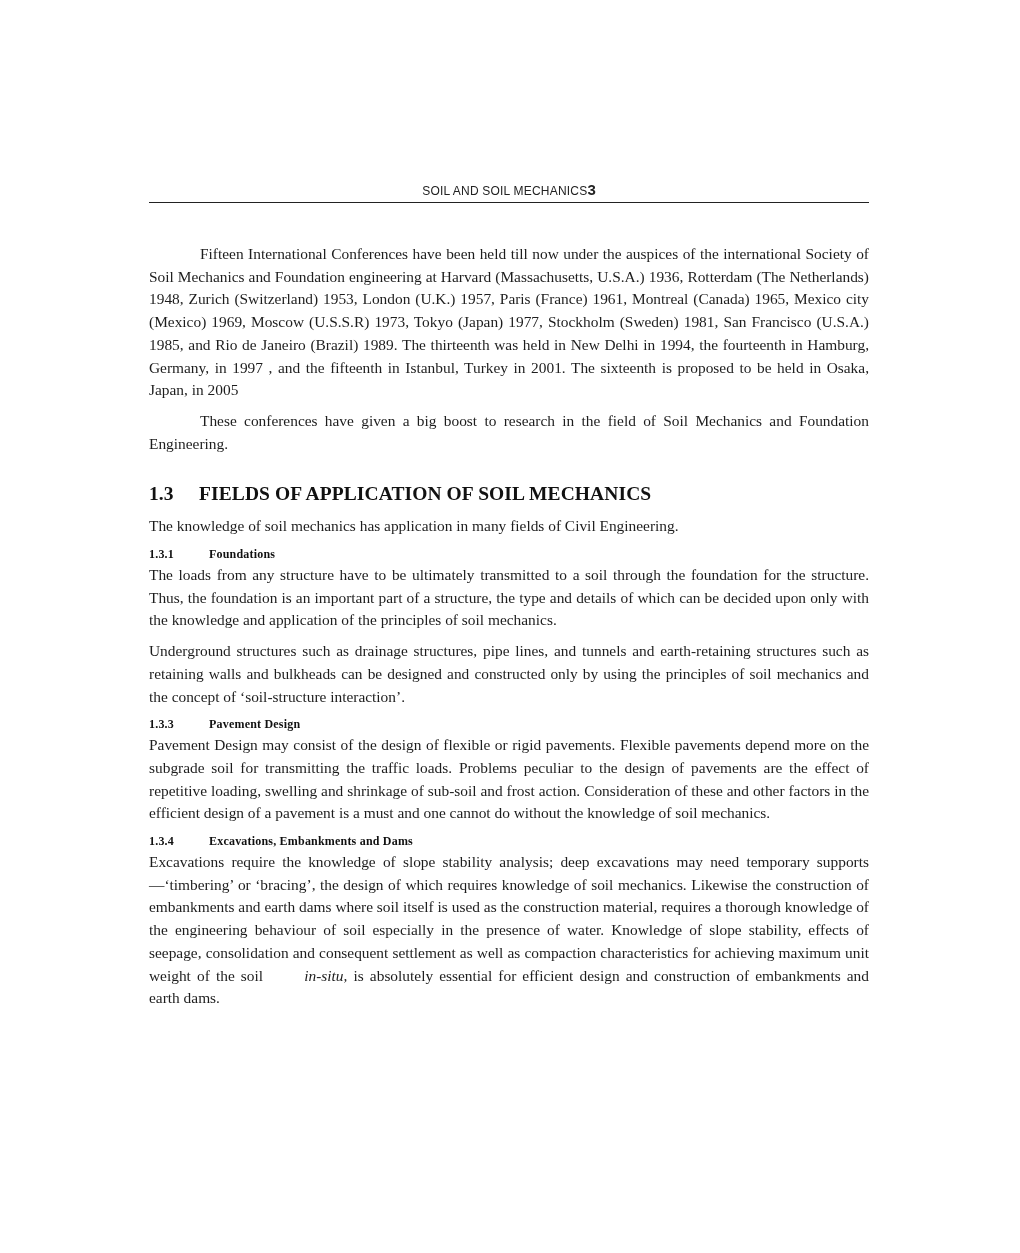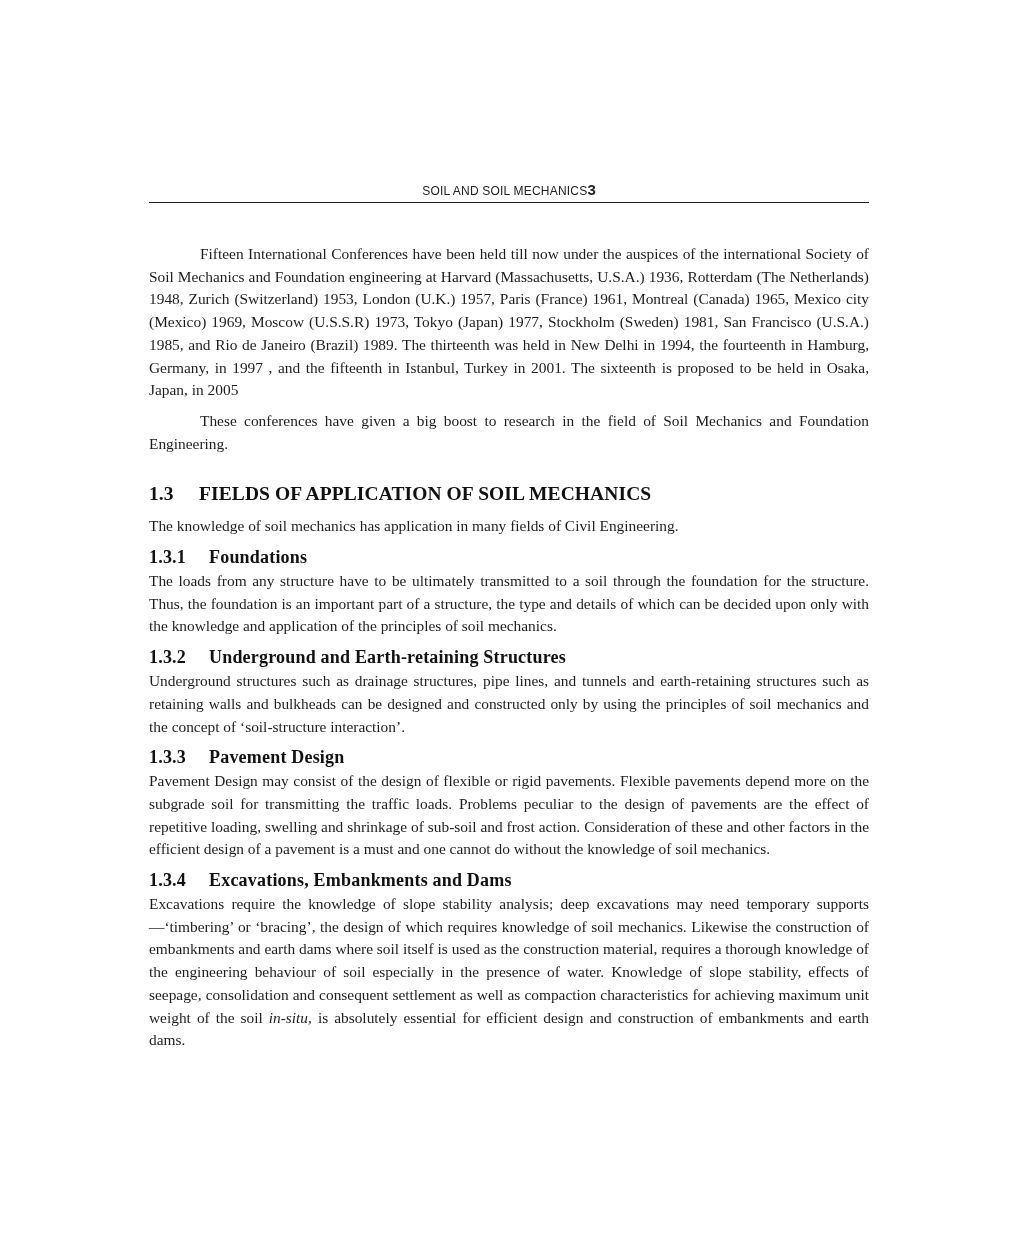--- a/index.html
+++ b/index.html
@@ -8,23 +8,23 @@
   .running-head { display: flex; justify-content: center; align-items: flex-end; border-bottom: 1.3px solid #222; padding-bottom: 4px; height: 20px; }
   .running-title { font-family: "Liberation Sans", sans-serif; font-size: 12px; letter-spacing: 0.2px; color: #222; }
   .page-number { font-family: "Liberation Sans", sans-serif; font-size: 15px; font-weight: bold; color: #222; }
   .para { font-family: "Liberation Serif", serif; font-size: 15.4px; line-height: 22.7px; text-align: justify; margin: 0; color: #1d1d1d; }
   .indent { text-indent: 51px; margin-top: 40px; }
   .intro-block { margin-top: 21px; }
   .para + .para { margin-top: 8px; }
   .section-heading { font-family: "Liberation Serif", serif; font-weight: bold; font-size: 19.5px; margin: 28px 0 0 0; letter-spacing: 0.1px; color: #111; }
   .section-heading .num { display: inline-block; width: 50px; }
   .section-lead { margin-top: 10px; }
-  .subsection-heading { font-family: "Liberation Serif", serif; font-weight: bold; font-size: 18px; margin: 9px 0 2px 0; color: #111; letter-spacing: 0.2px; }
+  .subsection-heading { font-family: "Liberation Serif", serif; font-weight: bold; font-size: 12px; margin: 9px 0 2px 0; color: #111; letter-spacing: 0.2px; }
   .subsection-heading .num { display: inline-block; width: 60px; }
-  em.italic { font-style: italic; }
+  em.italic { font-style: italic; margin-left: 35px; }
 </style>
 </head>
 <body>
 
 <div class="page">
 
   <div class="running-head">
     <span class="running-title">SOIL AND SOIL MECHANICS</span>
     <span class="page-number">3</span>
   </div>
@@ -37,23 +37,20 @@
   <h2 class="section-heading">
     <span class="num">1.3</span><span>FIELDS OF APPLICATION OF SOIL MECHANICS</span>
   </h2>
   <p class="para section-lead">The knowledge of soil mechanics has application in many fields of Civil Engineering.</p>
 
   <h3 class="subsection-heading">
     <span class="num">1.3.1</span><span>Foundations</span>
   </h3>
   <p class="para">The loads from any structure have to be ultimately transmitted to a soil through the foundation for the structure. Thus, the foundation is an important part of a structure, the type and details of which can be decided upon only with the knowledge and application of the principles of soil mechanics.</p>
 
-  <h3 class="subsection-heading">
-    <span class="num">1.3.2</span><span>Underground and Earth-retaining Structures</span>
-  </h3>
   <p class="para">Underground structures such as drainage structures, pipe lines, and tunnels and earth-retaining structures such as retaining walls and bulkheads can be designed and constructed only by using the principles of soil mechanics and the concept of ‘soil-structure interaction’.</p>
 
   <h3 class="subsection-heading">
     <span class="num">1.3.3</span><span>Pavement Design</span>
   </h3>
   <p class="para">Pavement Design may consist of the design of flexible or rigid pavements. Flexible pavements depend more on the subgrade soil for transmitting the traffic loads. Problems peculiar to the design of pavements are the effect of repetitive loading, swelling and shrinkage of sub-soil and frost action. Consideration of these and other factors in the efficient design of a pavement is a must and one cannot do without the knowledge of soil mechanics.</p>
 
   <h3 class="subsection-heading">
     <span class="num">1.3.4</span><span>Excavations, Embankments and Dams</span>
   </h3>

